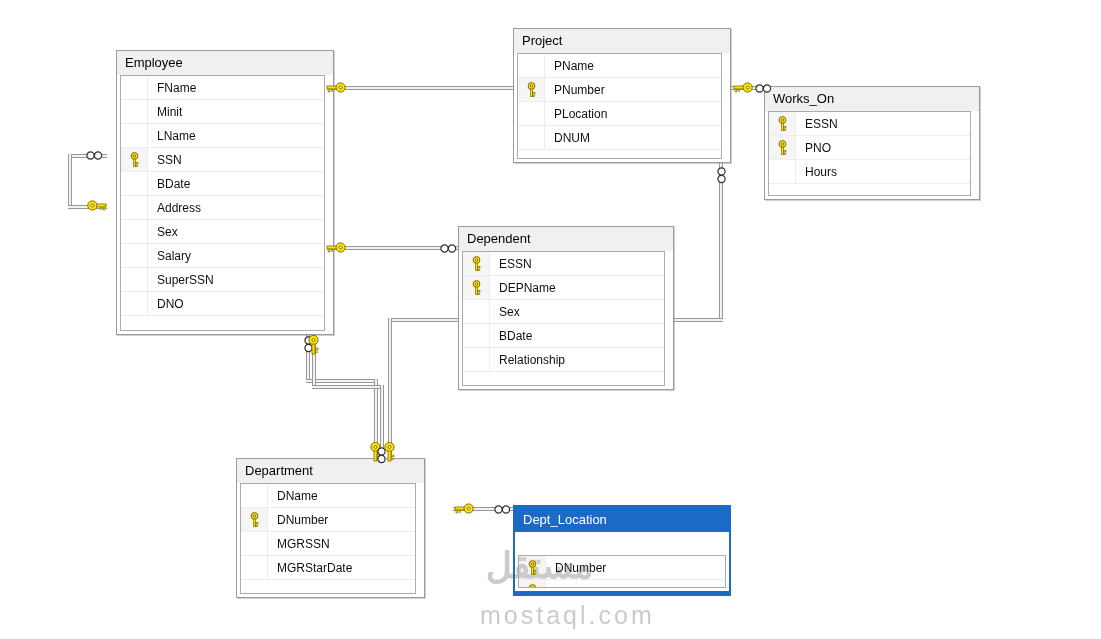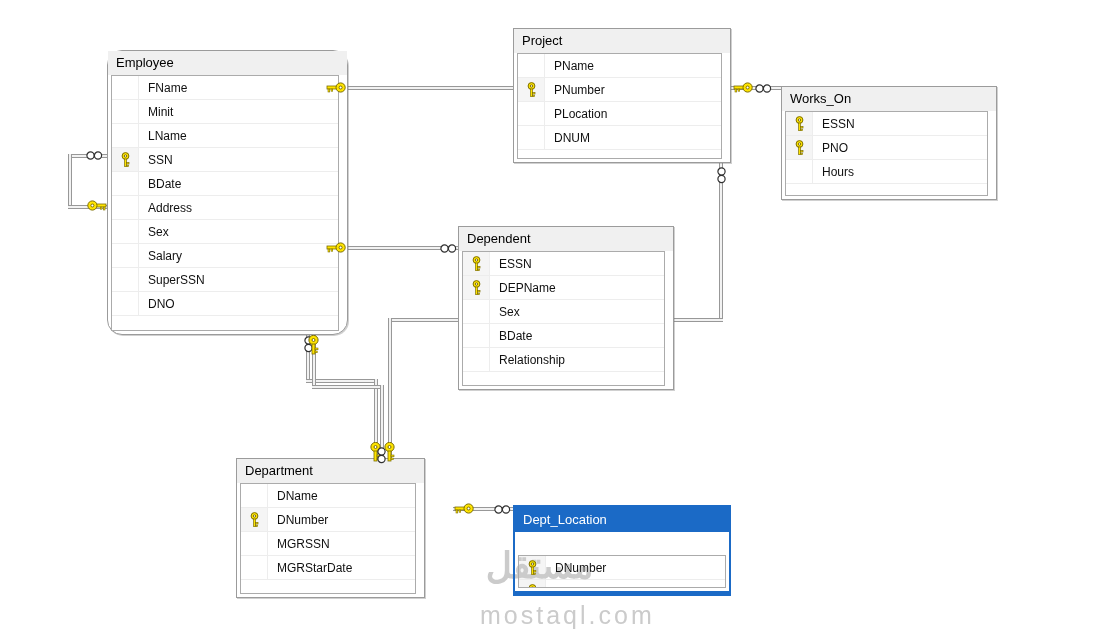--- a/index.html
+++ b/index.html
@@ -44,21 +44,21 @@
       <div class="seg seg-h" style="left: 453px; top: 507px; width: 60px;"></div>
       <div class="seg seg-v" style="left: 719px; top: 163px; height: 159px;"></div>
       <div class="seg seg-h" style="left: 388px; top: 318px; width: 335px;"></div>
       <div class="seg seg-v" style="left: 388px; top: 318px; height: 140px;"></div>
       <div class="seg seg-v" style="left: 306px; top: 335px; height: 48px;"></div>
       <div class="seg seg-h" style="left: 306px; top: 379px; width: 72px;"></div>
       <div class="seg seg-v" style="left: 374px; top: 379px; height: 79px;"></div>
       <div class="seg seg-v" style="left: 312px; top: 335px; height: 54px;"></div>
       <div class="seg seg-h" style="left: 312px; top: 385px; width: 72px;"></div>
       <div class="seg seg-v" style="left: 380px; top: 385px; height: 73px;"></div>
-      <div class="tbl" style="left: 107px; top: 50px; width: 241px; height: 285px; border-radius: 15px;">
+      <div class="tbl" style="left: 116px; top: 50px; width: 218px; height: 285px;">
         <div class="tbl-header">Employee</div>
         <div class="tbl-list">
           <div class="frow">
             <div class="fgut"></div>
             <div class="fname">FName</div>
           </div>
           <div class="frow">
             <div class="fgut"></div>
             <div class="fname">Minit</div>
           </div>
@@ -126,21 +126,21 @@
           <div class="frow">
             <div class="fgut"></div>
             <div class="fname">PLocation</div>
           </div>
           <div class="frow">
             <div class="fgut"></div>
             <div class="fname">DNUM</div>
           </div>
         </div>
       </div>
-      <div class="tbl" style="left: 781px; top: 86px; width: 216px; height: 114px;">
+      <div class="tbl" style="left: 764px; top: 86px; width: 216px; height: 114px;">
         <div class="tbl-header">Works_On</div>
         <div class="tbl-list">
           <div class="frow">
             <div class="fgut pk">
               <svg width="11" height="16" viewBox="0 0 11 16">
                 <circle cx="5.5" cy="4" r="3.4" fill="#ffe400" stroke="#7d6e00"></circle>
                 <circle cx="5.5" cy="4" r="1.2" fill="#fff" stroke="#7d6e00"></circle>
                 <rect x="4.6" y="7" width="1.8" height="7.6" fill="#ffe400" stroke="#7d6e00" stroke-width="0.7"></rect>
                 <rect x="6.4" y="10.6" width="2.6" height="1.4" fill="#ffe400" stroke="#7d6e00" stroke-width="0.7"></rect>
                 <rect x="6.4" y="13.2" width="2" height="1.4" fill="#ffe400" stroke="#7d6e00" stroke-width="0.7"></rect>

